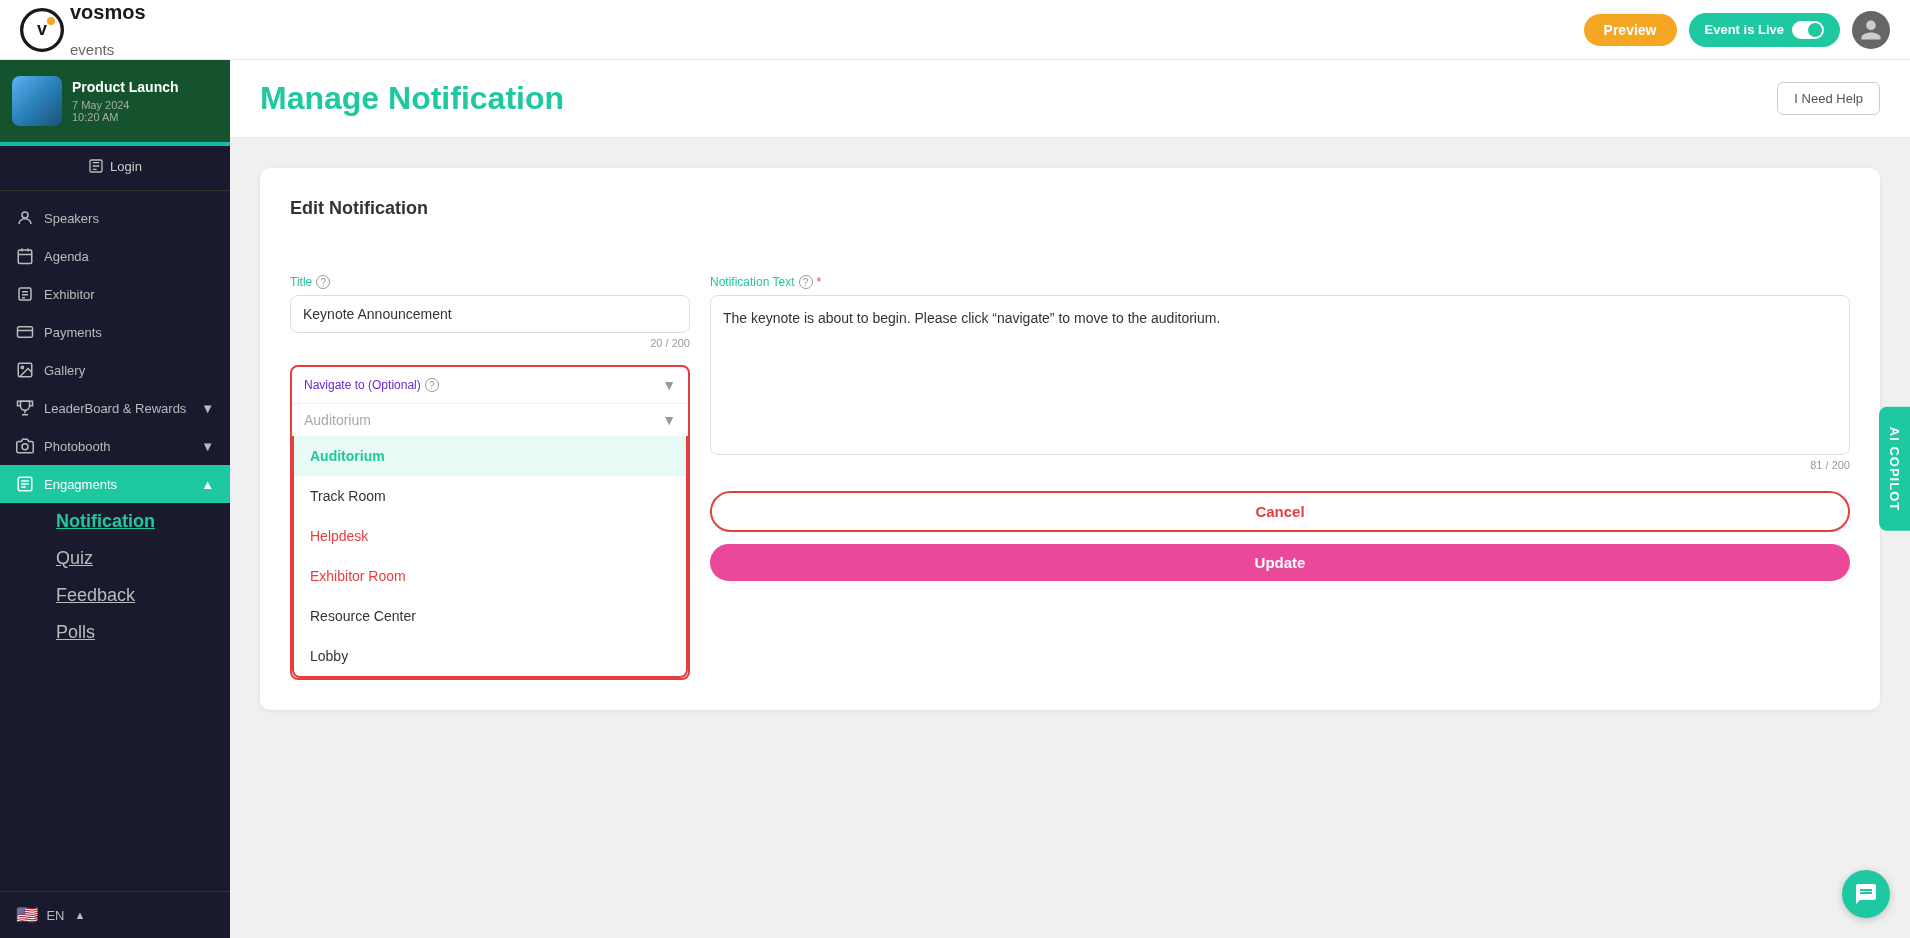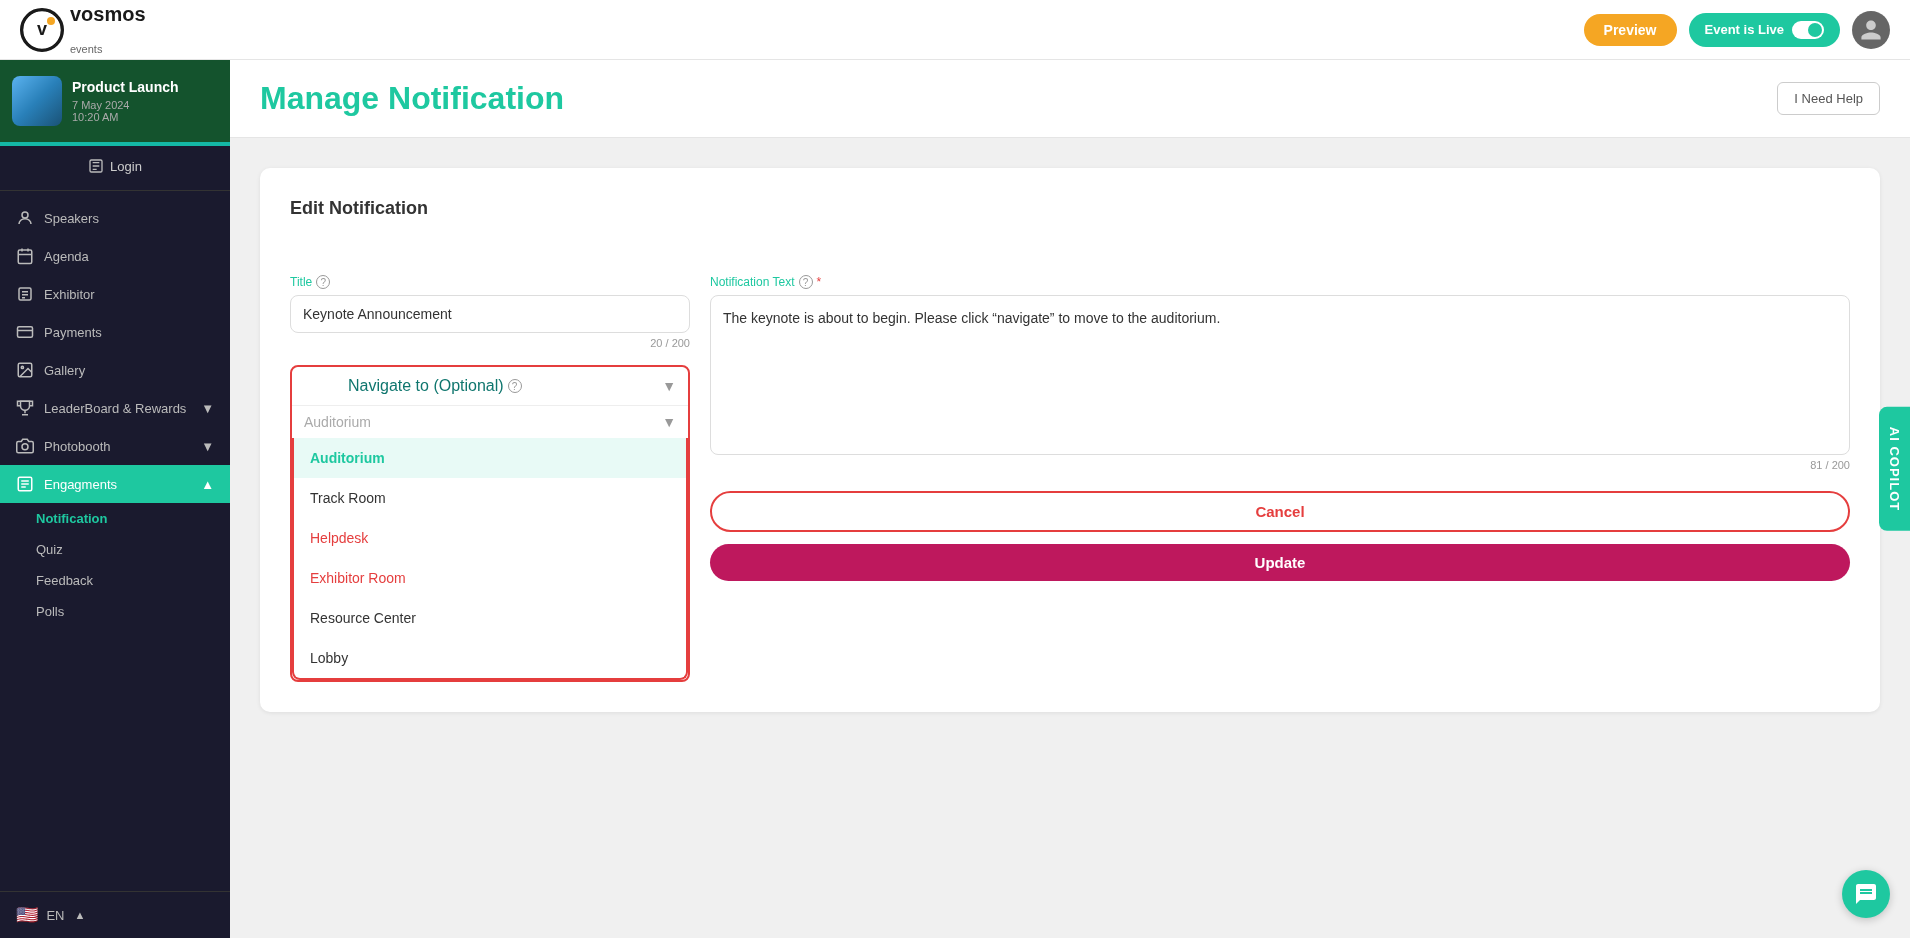--- a/index.html
+++ b/index.html
@@ -21,21 +21,21 @@
     .logo-circle {
       width: 44px; height: 44px;
       border: 3px solid #1a1a1a;
       border-radius: 50%;
       display: flex; align-items: center; justify-content: center;
       font-weight: 900; font-size: 14px; color: #1a1a1a;
       position: relative;
     }
     .logo-dot { width: 8px; height: 8px; background: #f5a623; border-radius: 50%; position: absolute; top: 6px; right: 6px; }
     .logo-text { font-size: 20px; font-weight: 700; color: #1a1a1a; line-height: 1; }
-    .logo-sub { font-size: 11px; color: #666; line-height: 1; margin-top: 20px; }
+    .logo-sub { font-size: 15px; color: #666; line-height: 1; margin-top: 20px; }
     .nav-right { display: flex; align-items: center; gap: 12px; }
     .btn-preview {
       background: #f5a623; color: #fff; border: none; border-radius: 20px;
       padding: 8px 20px; font-size: 14px; font-weight: 600; cursor: pointer;
     }
     .btn-live {
       background: #1ec8a0; color: #fff; border: none; border-radius: 20px;
       padding: 8px 16px; font-size: 13px; font-weight: 600; cursor: pointer;
       display: flex; align-items: center; gap: 8px;
     }
@@ -90,21 +90,21 @@
     .nav-item {
       display: flex; align-items: center; gap: 10px;
       padding: 10px 16px; color: #bbb; font-size: 13px; cursor: pointer;
       border-radius: 0;
       transition: background 0.15s;
     }
     .nav-item.active { background: #1ec8a0; color: #fff; }
     .nav-item svg { width: 18px; height: 18px; flex-shrink: 0; }
     .nav-item-arrow { margin-left: auto; }
     .nav-sub-item {
-      padding: 8px 16px 8px 36px; color: #bbb; font-size: 13px; cursor: pointer;
+      padding: 8px 16px 8px 56px; color: #bbb; font-size: 18px; cursor: pointer; text-decoration: underline;
     }
     .nav-sub-item.active { color: #1ec8a0; font-weight: 600; }
     .sidebar-bottom {
       padding: 12px 16px; border-top: 1px solid #333;
       display: flex; align-items: center; gap: 8px; cursor: pointer;
     }
     .lang-flag { font-size: 18px; }
     .lang-label { color: #bbb; font-size: 13px; }
 
     
@@ -177,21 +177,21 @@
     
     .buttons-row {
       display: flex; justify-content: flex-end; gap: 12px; margin-top: 20px; flex-direction: column;
     }
     .btn-cancel {
       border: 2px solid #e53e3e; color: #e53e3e; background: #fff;
       border-radius: 24px; padding: 10px 28px; font-size: 15px; font-weight: 600;
       cursor: pointer;
     }
     .btn-update {
-      background: #be185d; color: #fff; border: none;
+      background: #ec4899; color: #fff; border: none;
       border-radius: 24px; padding: 10px 28px; font-size: 15px; font-weight: 600;
       cursor: pointer;
     }
 
     
     .ai-copilot {
       position: fixed; right: 0; top: 50%; transform: translateY(-50%);
       background: #1ec8a0; color: #fff;
       writing-mode: vertical-rl; text-orientation: mixed;
       padding: 20px 8px; font-size: 13px; font-weight: 700;
@@ -362,21 +362,21 @@
               <span class="help-icon">?</span>
             </div>
             <input type="text" class="text-input" value="Keynote Announcement" style="">
             <div class="char-count">20 / 200</div>
 
             
             <div class="navigate-wrapper">
               <div class="navigate-select-box">
                 <div class="navigate-trigger">
                   <span style="display:flex;align-items:center;gap:4px;">
-                    <span style="font-size:16px;color:#0f766e;margin-left:44px;">Navigate to (Optional)</span>
+                    <span style="font-size:12px;color:#6d28d9;">Navigate to (Optional)</span>
                     <span class="help-icon">?</span>
                   </span>
                   <span style="color:#999;">▼</span>
                 </div>
                 <div style="padding: 8px 12px; color:#aaa; font-size:14px; border-top:1px solid #eee; display:flex;align-items:center;justify-content:space-between;">
                   <span>Auditorium</span>
                   <span style="color:#999;">▼</span>
                 </div>
                 <div class="navigate-dropdown">
                   <div class="dropdown-item selected">Auditorium</div>

